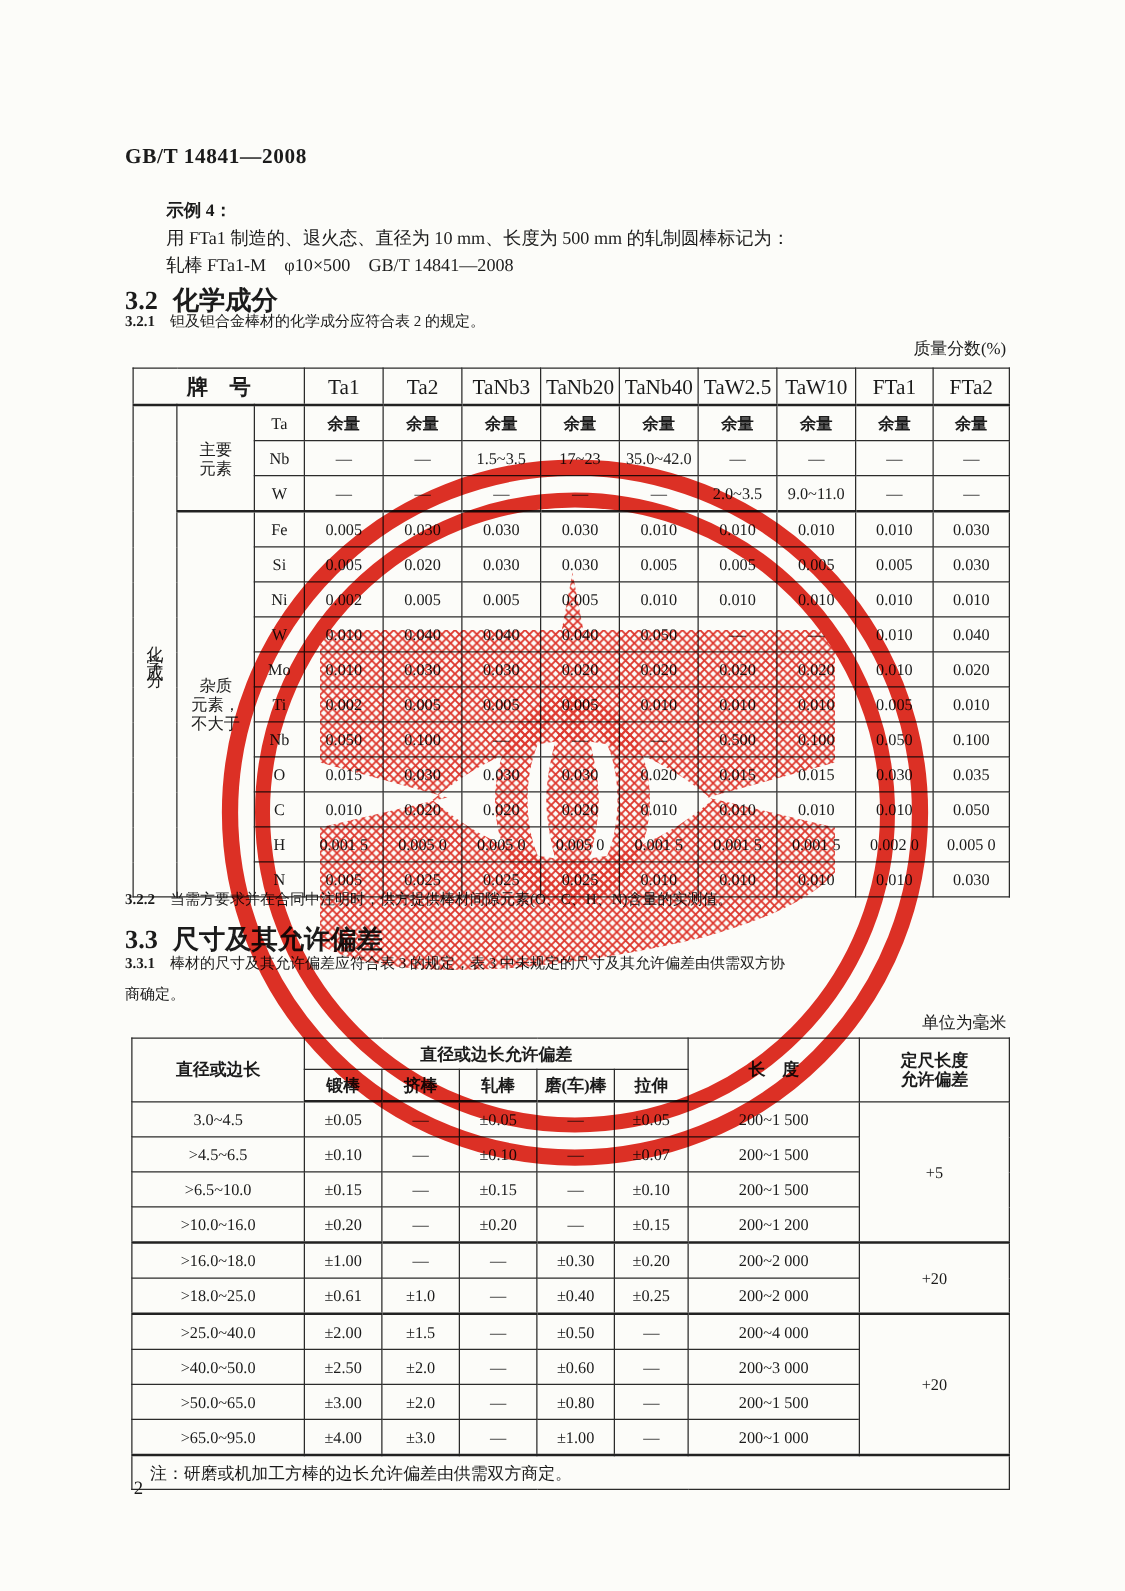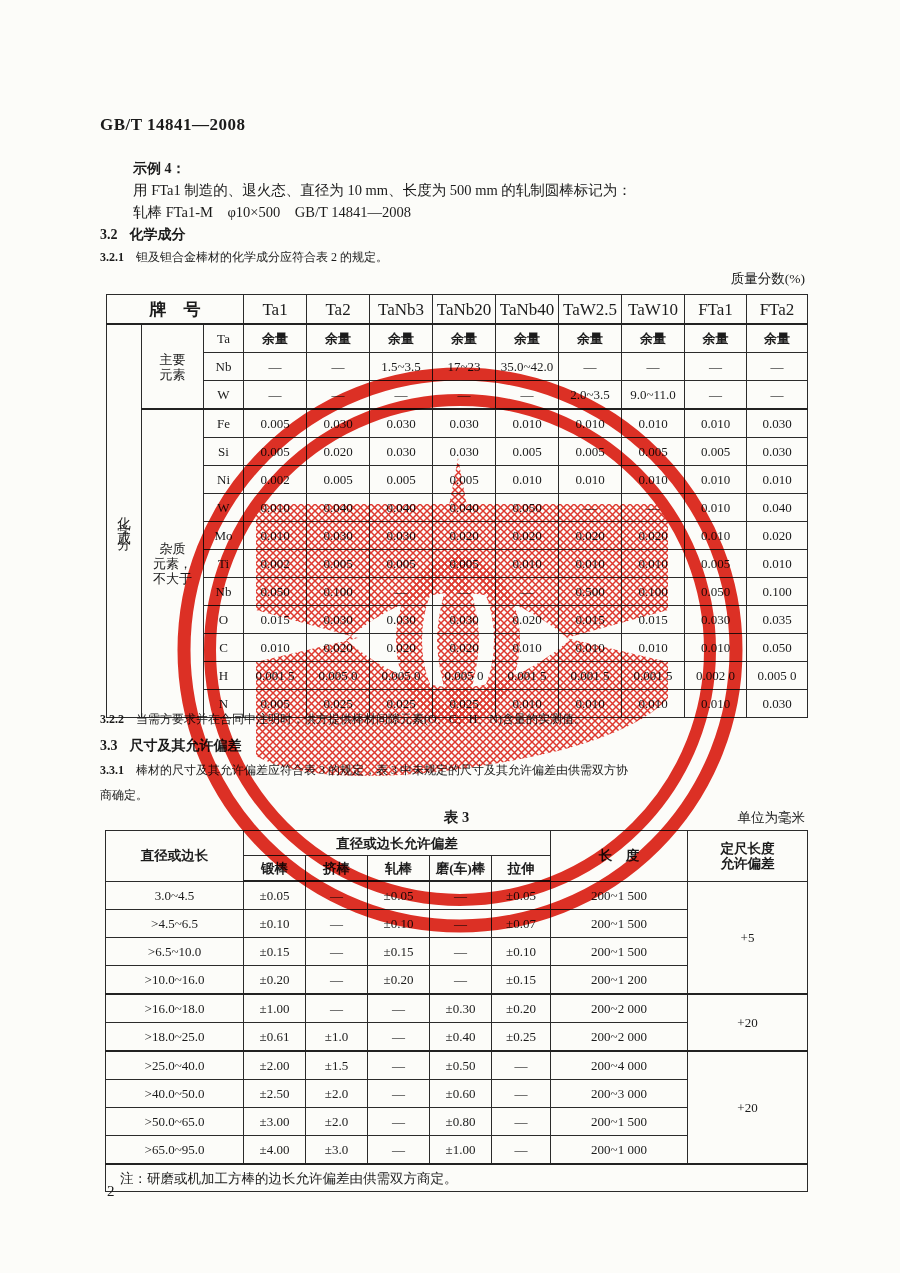--- a/index.html
+++ b/index.html
@@ -7,21 +7,21 @@
     width:900px;height:1273px;position:relative;overflow:hidden;
     background:#fcfcf9;
     font-family:"Liberation Serif","DejaVu Serif",serif;
     color:#1b1b1b;
   }
   .abs{position:absolute;}
   .doc-header{left:100px;top:115px;font-size:17px;font-weight:bold;letter-spacing:.5px;}
   .example-label{left:133px;top:160px;font-size:14px;font-weight:bold;}
   .example-line1{left:133px;top:181px;font-size:14.5px;}
   .example-line2{left:133px;top:203px;font-size:14.5px;}
-  .clause-head{left:100px;font-size:14px;font-weight:bold;}
+  .clause-head{left:100px;font-size:21px;font-weight:bold;}
   .clause{left:100px;font-size:12px;}
   .clause .num{font-weight:bold;margin-right:12px;}
   .caption-row{left:106px;width:701px;font-size:14.5px;}
   .caption-center{position:absolute;left:0;right:0;text-align:center;font-weight:bold;}
   .caption-right{position:absolute;right:2px;top:1px;font-size:13.5px;font-weight:normal;}
   table{border-collapse:collapse;table-layout:fixed;}
   td{
     border:1px solid #2b2b2b;text-align:center;vertical-align:middle;
     font-size:13px;line-height:15px;padding:0;height:27px;
     overflow:hidden;
@@ -277,21 +277,20 @@
   <span class="num" style="margin-right:12px;">3.3</span><span>尺寸及其允许偏差</span>
 </div>
 <div class="abs clause" style="top:762px;">
   <span class="num">3.3.1</span><span>棒材的尺寸及其允许偏差应符合表 3 的规定，表 3 中未规定的尺寸及其允许偏差由供需双方协</span>
 </div>
 <div class="abs clause" style="top:787px;">
   <span>商确定。</span>
 </div>
 
 <div class="abs caption-row" style="top:808px;height:22px;">
-  <span class="caption-center">表 3</span>
   <span class="caption-right">单位为毫米</span>
 </div>
 
 <table id="t3" class="abs">
   <colgroup>
     <col style="width:138px">
       <col style="width:62px">
       <col style="width:62px">
       <col style="width:62px">
     <col style="width:62px">

